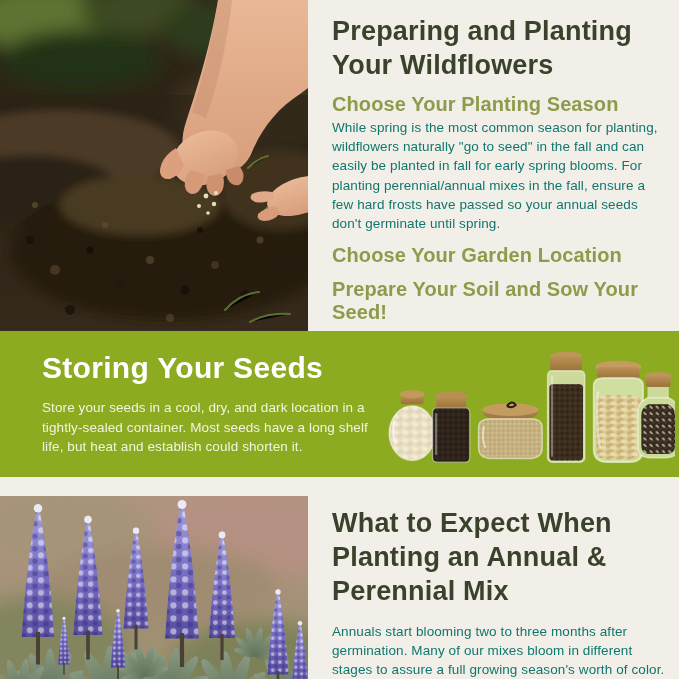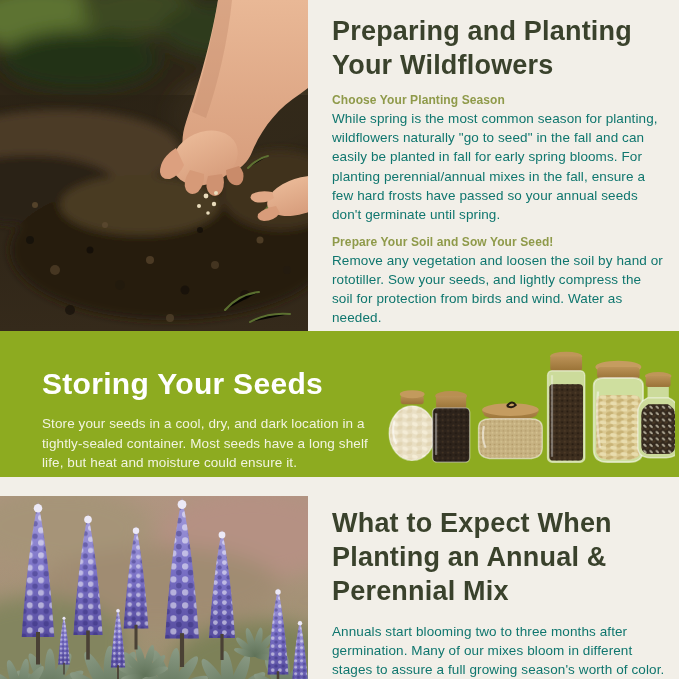--- a/index.html
+++ b/index.html
@@ -12,25 +12,25 @@
   .row-bottom{position:absolute;left:0;top:477px;width:679px;height:202px;display:flex;margin-top:19px;}
 
   .photo-box{position:relative;width:308px;flex:0 0 308px;overflow:hidden;}
   .photo-box svg{display:block;width:100%;height:100%;}
 
   .panel{flex:1;background:#f2efe8;box-sizing:border-box;}
   .panel-top{padding:14px 14px 0 24px;}
   .panel-bottom{padding:10px 14px 0 24px;}
 
   h1.big{margin:0;font-size:27px;line-height:1.26;font-weight:700;color:#3a422c;letter-spacing:.2px;max-width:330px;}
-  .sub-title{margin:11px 0 2px 0;font-size:12px;font-weight:700;color:#8f9a4a;letter-spacing:.1px;}
+  .sub-title{margin:11px 0 2px 0;font-size:20px;font-weight:700;color:#8f9a4a;letter-spacing:.1px;}
   .body-txt{margin:0;font-size:13.5px;line-height:1.42;color:#0f766e;max-width:336px;letter-spacing:.1px;}
 
   
-  .band-text{position:absolute;left:42px;top:20px;width:330px;margin-top:16px;}
+  .band-text{position:absolute;left:42px;top:20px;width:330px;}
   .band-text h2{margin:0;font-size:30px;font-weight:700;color:#ffffff;letter-spacing:.3px;}
   .band-text p{margin:13px 0 0 0;font-size:13.5px;line-height:1.45;color:#f2f4e0;letter-spacing:.1px;}
   .jars-box{position:absolute;right:4px;bottom:13px;width:292px;height:116px;}
   .jars-box svg{display:block;width:100%;height:100%;}
 </style>
 </head>
 <body>
 
 <div id="canvas">
 
@@ -129,30 +129,31 @@
         </g>
       </svg>
     </div>
 
     <div class="panel panel-top">
       <h1 class="big">Preparing and Planting Your Wildflowers</h1>
 
       <p class="sub-title">Choose Your Planting Season</p>
       <p class="body-txt">While spring is the most common season for planting, wildflowers naturally "go to seed" in the fall and can easily be planted in fall for early spring blooms. For planting perennial/annual mixes in the fall, ensure a few hard frosts have passed so your annual seeds don't germinate until spring.</p>
 
+      <p class="sub-title">Choose Your Garden Location</p>
 
       <p class="sub-title">Prepare Your Soil and Sow Your Seed!</p>
       <p class="body-txt">Remove any vegetation and loosen the soil by hand or rototiller. Sow your seeds, and lightly compress the soil for protection from birds and wind. Water as needed.</p>
     </div>
   </div>
 
   <div class="row-band">
     <div class="band-text">
       <h2>Storing Your Seeds</h2>
-      <p>Store your seeds in a cool, dry, and dark location in a tightly-sealed container. Most seeds have a long shelf life, but heat and moisture could ensure it.</p>
+      <p>Store your seeds in a cool, dry, and dark location in a tightly-sealed container. Most seeds have a long shelf life, but heat and establish could shorten it.</p>
     </div>
 
     <div class="jars-box">
       <svg viewBox="0 0 330 128" preserveAspectRatio="none">
         <defs>
           <linearGradient id="corkG" x1="0" y1="0" x2="0" y2="1">
             <stop offset="0" stop-color="#bb9257"></stop>
               <stop offset="1" stop-color="#9a7337"></stop>
           </linearGradient>
           <pattern id="beansP" width="11" height="9" patternUnits="userSpaceOnUse">

